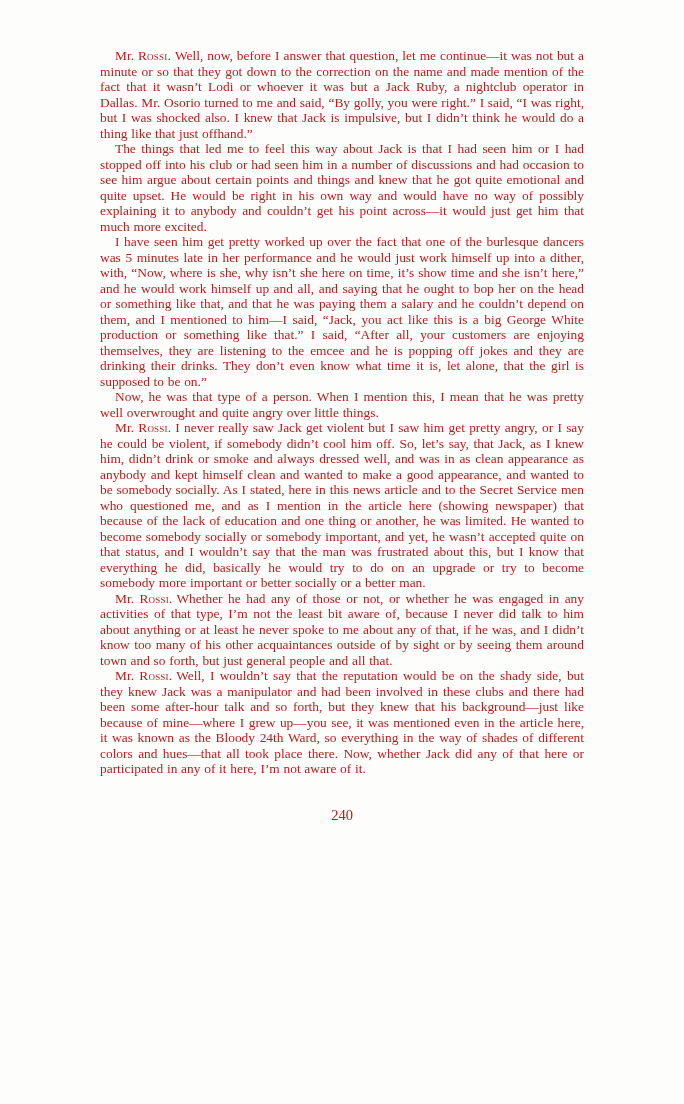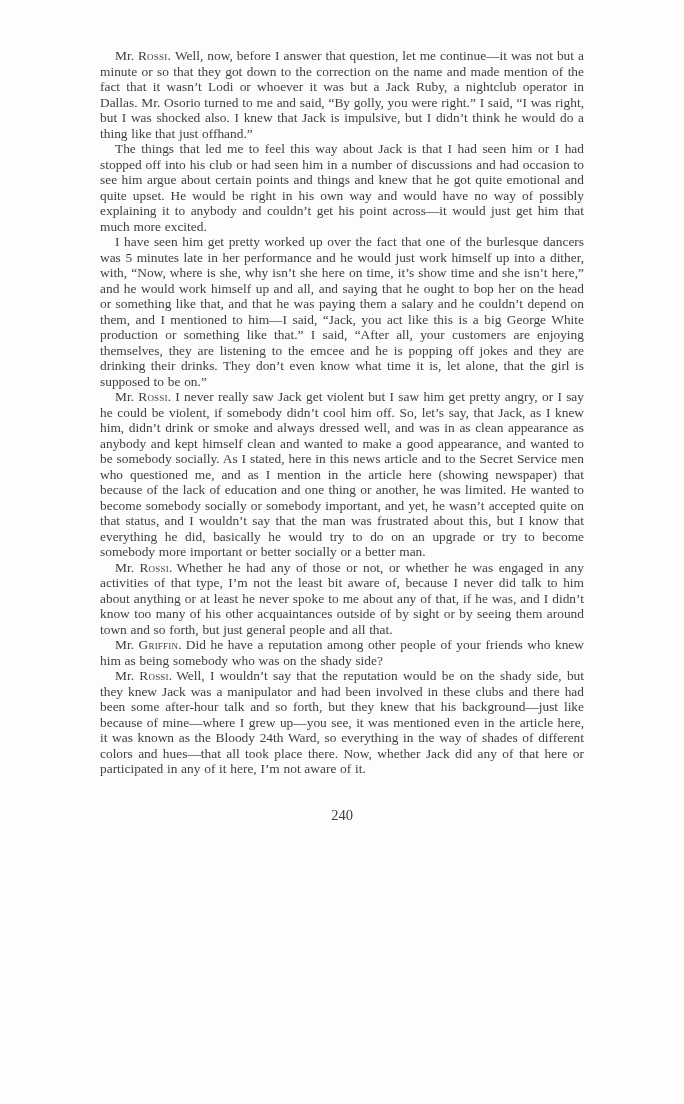--- a/index.html
+++ b/index.html
@@ -11,21 +11,21 @@
     overflow: hidden;
   }
   .page {
     position: relative;
     width: 684px;
     height: 1104px;
     background: #fdfdfb;
     box-sizing: border-box;
     padding: 48px 100px 0 100px;
     font-family: "Liberation Serif", "DejaVu Serif", serif;
-    color: #404040;
+    color: #b91c1c;
   }
   .text-block {
     width: 484px;
   }
   .para {
     margin: 0;
     font-size: 13.4px;
     line-height: 15.5px;
     text-align: justify;
     text-indent: 15px;
@@ -47,19 +47,19 @@
   }
 </style>
 </head>
 <body>
 
 <div class="page">
   <div class="text-block" id="paragraphs">
       <p class="para"><span class="speaker"><span>Mr. </span><span class="sc">Rossi.</span></span><span>Well, now, before I answer that question, let me continue—it was not but a minute or so that they got down to the correction on the name and made mention of the fact that it wasn’t Lodi or whoever it was but a Jack Ruby, a nightclub operator in Dallas.  Mr. Osorio turned to me and said, “By golly, you were right.”  I said, “I was right, but I was shocked also.  I knew that Jack is impulsive, but I didn’t think he would do a thing like that just offhand.”</span></p>
       <p class="para"><span>The things that led me to feel this way about Jack is that I had seen him or I had stopped off into his club or had seen him in a number of discussions and had occasion to see him argue about certain points and things and knew that he got quite emotional and quite upset.  He would be right in his own way and would have no way of possibly explaining it to anybody and couldn’t get his point across—it would just get him that much more excited.</span></p>
       <p class="para"><span>I have seen him get pretty worked up over the fact that one of the burlesque dancers was 5 minutes late in her performance and he would just work himself up into a dither, with, “Now, where is she, why isn’t she here on time, it’s show time and she isn’t here,” and he would work himself up and all, and saying that he ought to bop her on the head or something like that, and that he was paying them a salary and he couldn’t depend on them, and I mentioned to him—I said, “Jack, you act like this is a big George White production or something like that.”  I said, “After all, your customers are enjoying themselves, they are listening to the emcee and he is popping off jokes and they are drinking their drinks.  They don’t even know what time it is, let alone, that the girl is supposed to be on.”</span></p>
+      <p class="para"><span>Now, he was that type of a person.  When I mention this, I mean that he was pretty well overwrought and quite angry over little things.</span></p>
       <p class="para"><span class="speaker"><span>Mr. </span><span class="sc">Rossi.</span></span><span>I never really saw Jack get violent but I saw him get pretty angry, or I say he could be violent, if somebody didn’t cool him off.  So, let’s say, that Jack, as I knew him, didn’t drink or smoke and always dressed well, and was in as clean appearance as anybody and kept himself clean and wanted to make a good appearance, and wanted to be somebody socially.  As I stated, here in this news article and to the Secret Service men who questioned me, and as I mention in the article here (showing newspaper) that because of the lack of education and one thing or another, he was limited.  He wanted to become somebody socially or somebody important, and yet, he wasn’t accepted quite on that status, and I wouldn’t say that the man was frustrated about this, but I know that everything he did, basically he would try to do on an upgrade or try to become somebody more important or better socially or a better man.</span></p>
       <p class="para"><span class="speaker"><span>Mr. </span><span class="sc">Rossi.</span></span><span>Whether he had any of those or not, or whether he was engaged in any activities of that type, I’m not the least bit aware of, because I never did talk to him about anything or at least he never spoke to me about any of that, if he was, and I didn’t know too many of his other acquaintances outside of by sight or by seeing them around town and so forth, but just general people and all that.</span></p>
-      <p class="para"><span class="speaker"><span>Mr. </span><span class="sc">Griffin.</span></span><span>Did he have a reputation among other people of your friends who knew him as being somebody who was on the shady side?</span></p>
       <p class="para"><span class="speaker"><span>Mr. </span><span class="sc">Rossi.</span></span><span>Well, I wouldn’t say that the reputation would be on the shady side, but they knew Jack was a manipulator and had been involved in these clubs and there had been some after-hour talk and so forth, but they knew that his background—just like because of mine—where I grew up—you see, it was mentioned even in the article here, it was known as the Bloody 24th Ward, so everything in the way of shades of different colors and hues—that all took place there.  Now, whether Jack did any of that here or participated in any of it here, I’m not aware of it.</span></p>
     </div>
   <div class="page-number">240</div>
 </div>
 
 </body></html>

